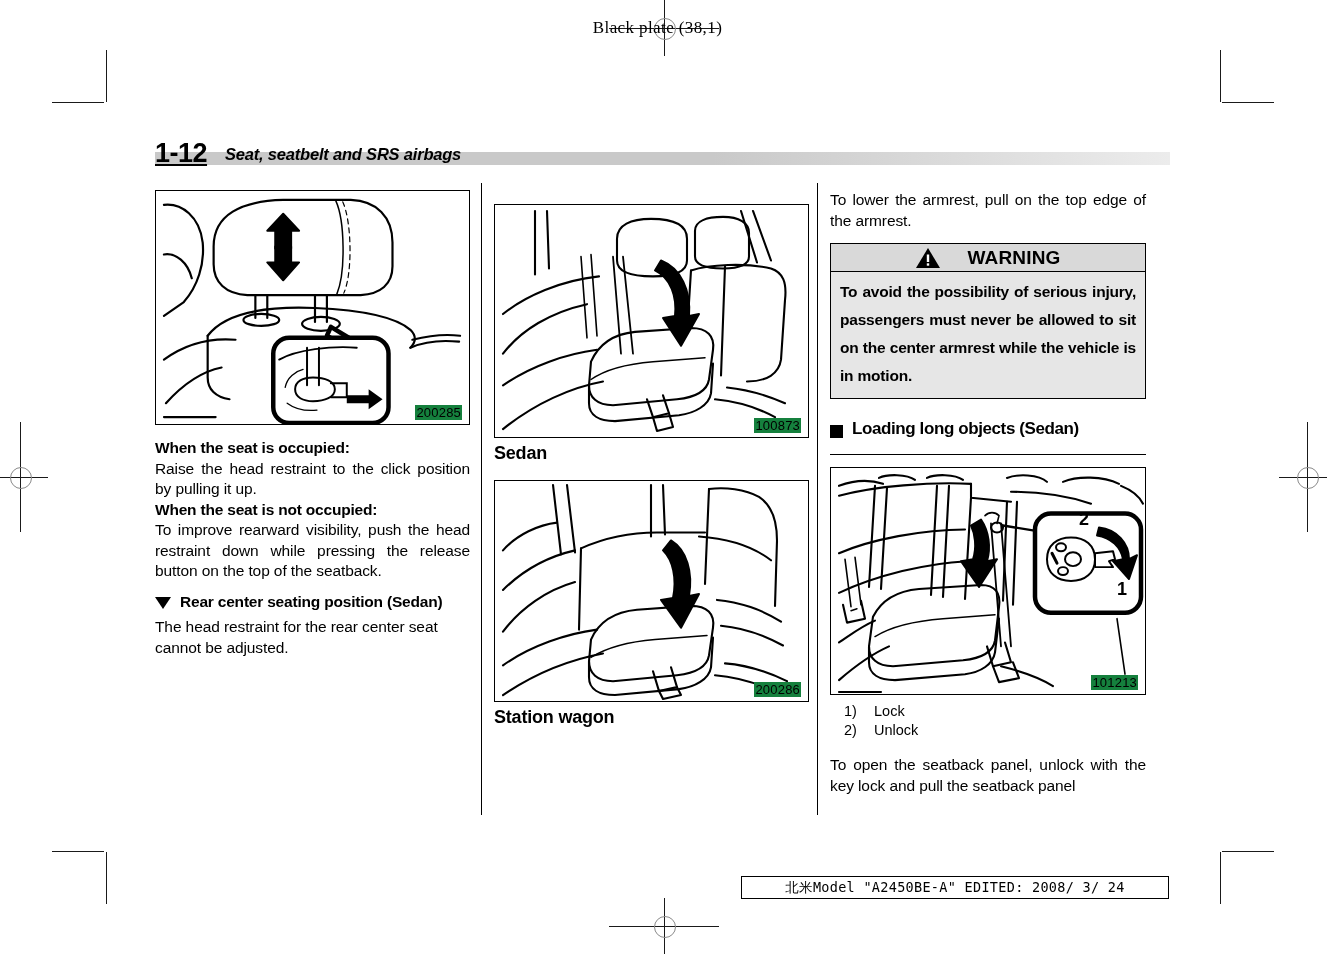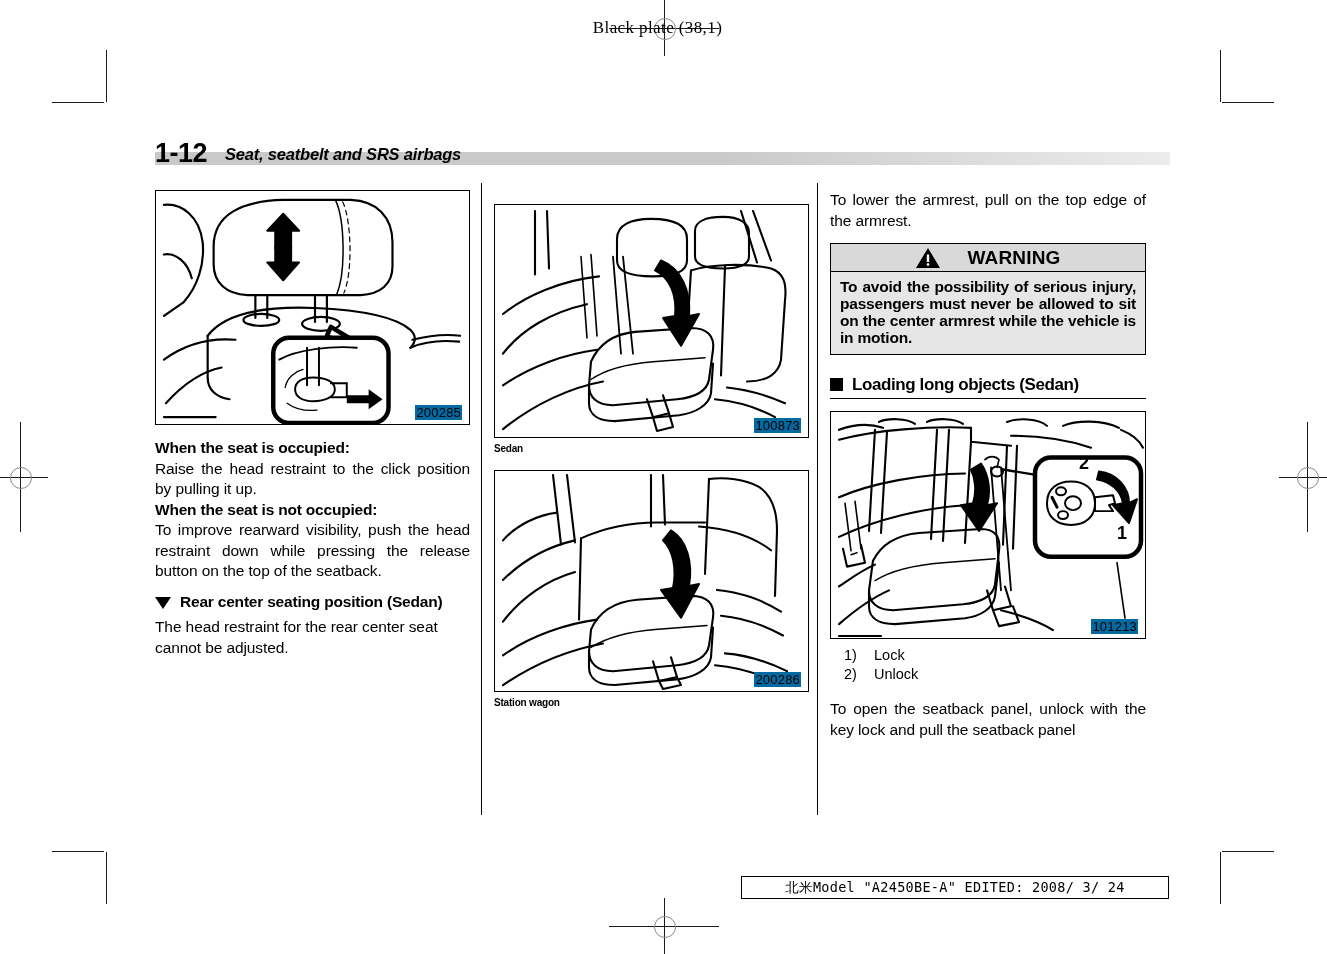--- a/index.html
+++ b/index.html
@@ -56,20 +56,21 @@
     width: 1015px; height: 13px;
     background: linear-gradient(to right, #c9c9c9 0%, #c9c9c9 55%, #dcdcdc 80%, #ececec 100%);
   }
   .page-num {
     position: absolute;
     left: 0; top: 0;
     font-size: 27px;
     font-weight: bold;
     letter-spacing: -0.5px;
     line-height: 30px;
+    text-decoration: underline;
   }
   .page-chapter {
     position: absolute;
     left: 70px; top: 3px;
     font-size: 16.5px;
     font-weight: bold;
     font-style: italic;
     line-height: 27px;
     letter-spacing: -0.2px;
   }
@@ -117,26 +118,26 @@
     font-size: 22.5px;
     font-weight: bold;
     line-height: 27px;
     letter-spacing: -0.4px;
     padding-bottom: 3px;
     border-bottom: 1.6px solid #000;
   }
 
   .subhead-sq {
     display: flex;
-    align-items: flex-start;
+    align-items: center;
     font-size: 17px;
     font-weight: bold;
     line-height: 22px;
     letter-spacing: -0.4px;
-    padding-bottom: 2px;
+    padding-bottom: 14px;
     border-bottom: 1.6px solid #000;
   }
   .sq-bullet {
     width: 13px; height: 13px;
     background: #000;
     margin-right: 9px;
     margin-top: 4px;
     flex: 0 0 auto;
   }
 
@@ -167,25 +168,25 @@
     background: #fff;
     overflow: hidden;
   }
   .figure svg { display: block; width: 100%; height: 100%; }
   .fig-num {
     position: absolute;
     right: 7px;
     bottom: 4px;
     font-size: 13px;
     letter-spacing: 0.2px;
-    background: #0369a1;
+    background: #15803d;
     padding: 0 1px;
   }
   .fig-caption {
-    font-size: 10px;
+    font-size: 18px;
     font-weight: bold;
     letter-spacing: -0.2px;
     margin-top: 5px;
   }
 
   
   .warn-head {
     border: 1.6px solid #000;
     background: #d9d9d9;
     height: 29px;
@@ -206,21 +207,21 @@
     border: 1.4px solid #000;
     border-top: none;
     background: #e6e6e6;
     padding: 6px 9px 8px 9px;
     box-sizing: border-box;
   }
   .warn-body p {
     margin: 0;
     font-size: 15.5px;
     font-weight: bold;
-    line-height: 17px;
+    line-height: 28px;
     text-align: justify;
     text-justify: inter-word;
     letter-spacing: -0.2px;
   }
 
   
   .legend { margin-top: 7px; }
   .legend-row {
     display: flex;
     font-size: 14.5px;

